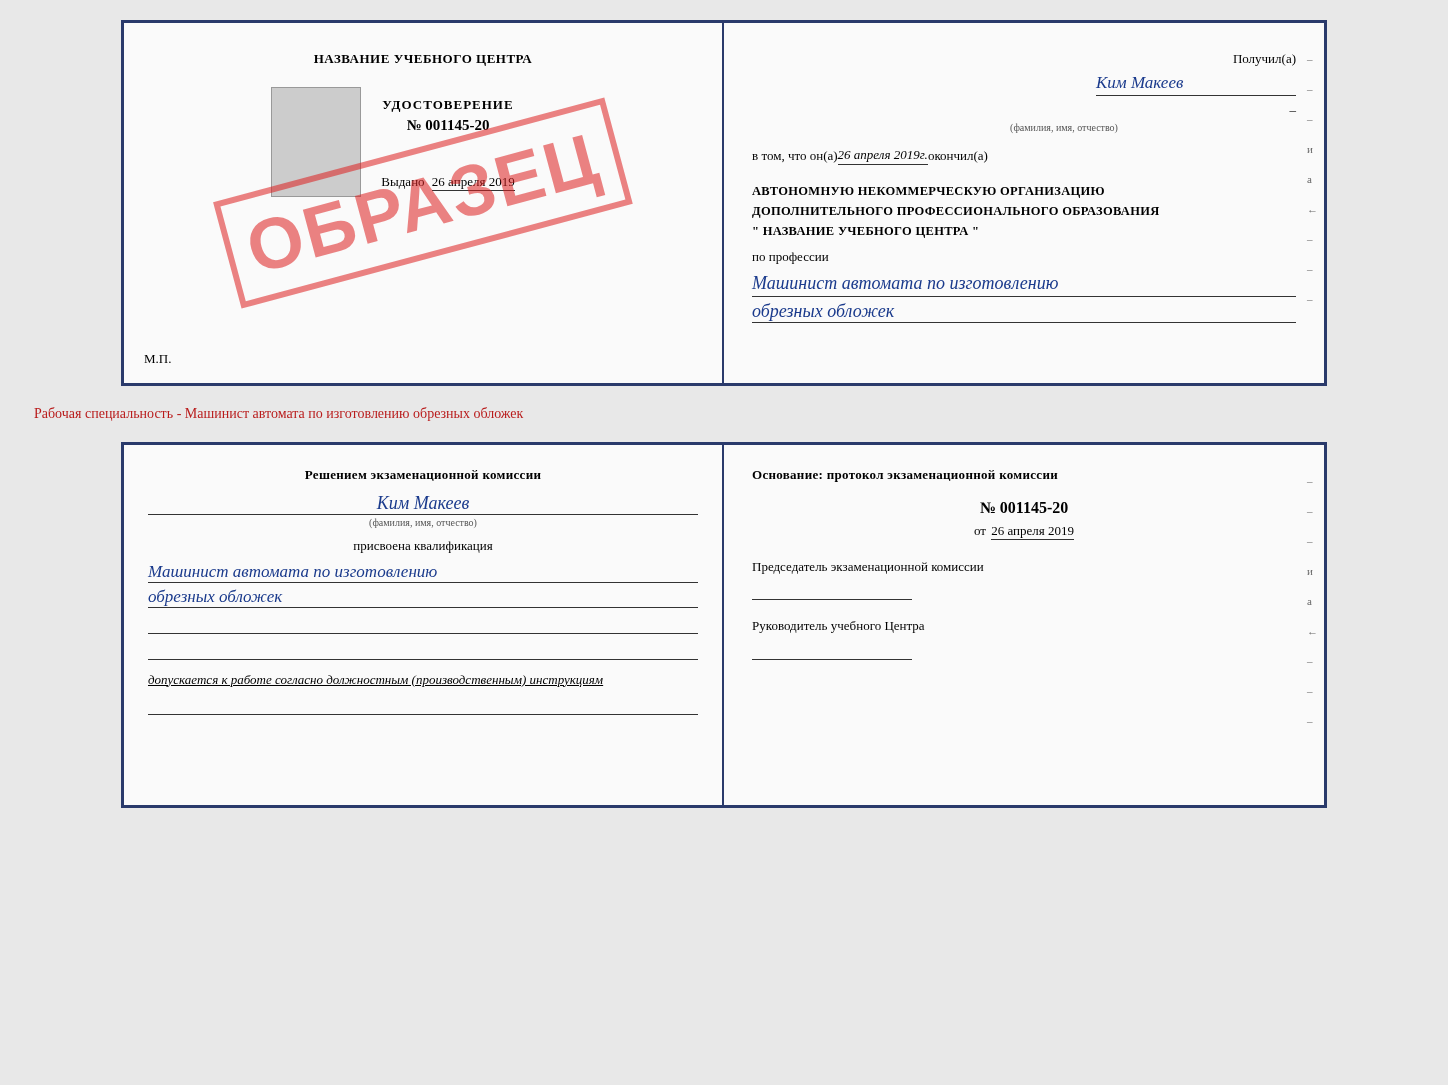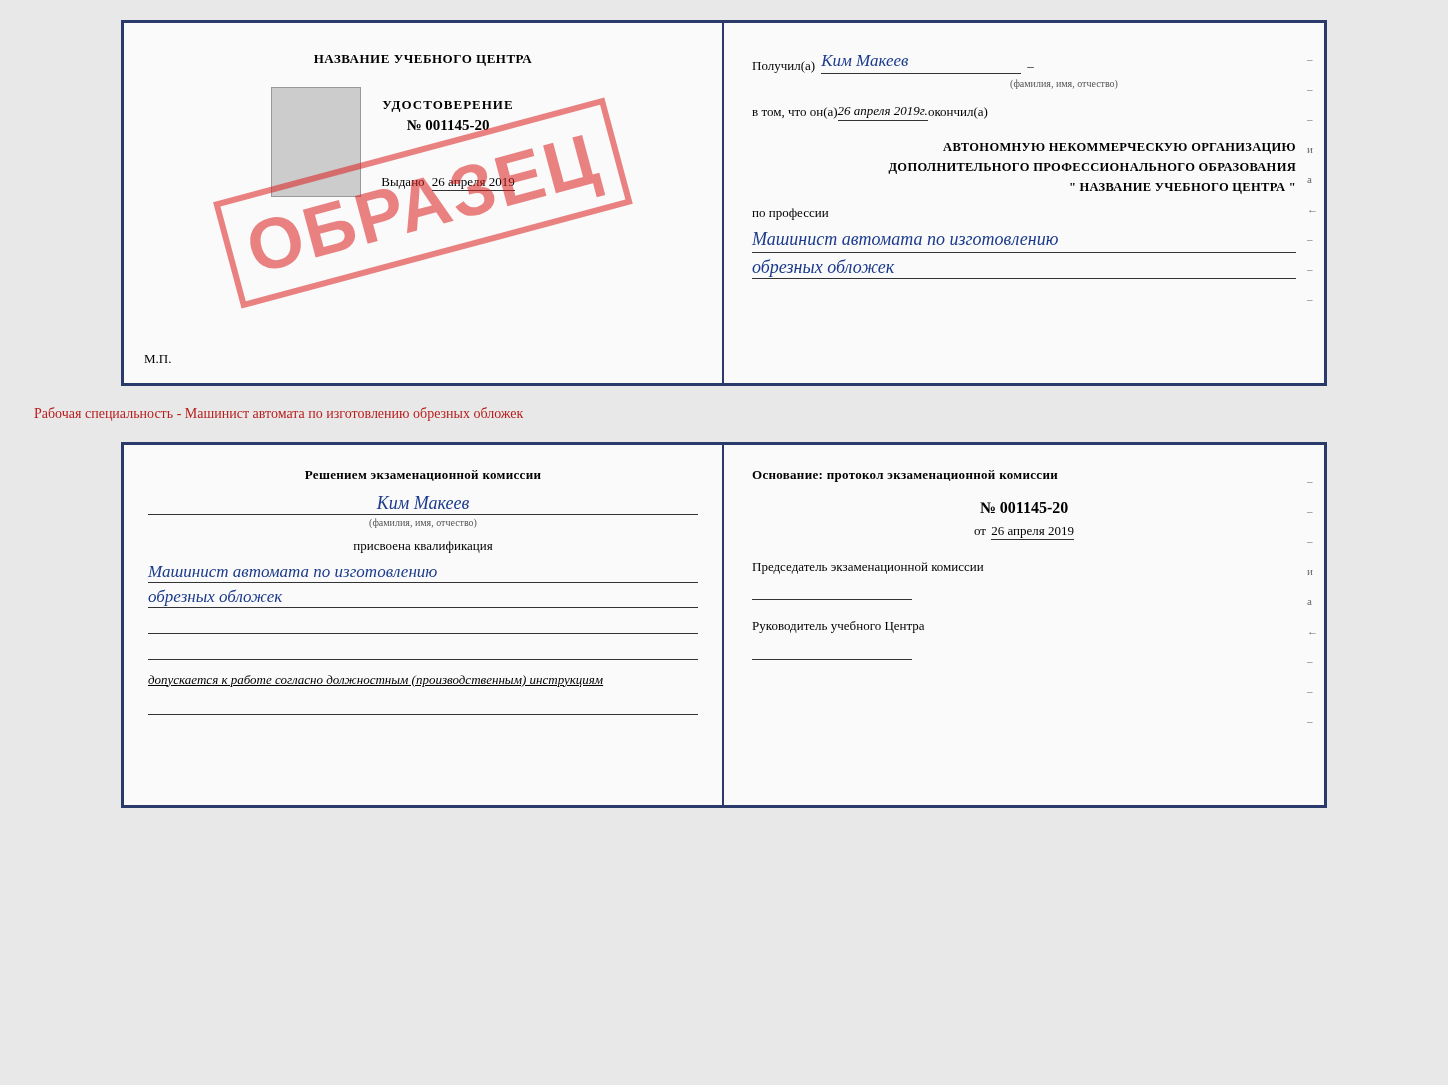--- a/index.html
+++ b/index.html
@@ -115,20 +115,21 @@
       text-transform: uppercase;
     }
 
     
     .recipient-line {
       display: flex;
       align-items: flex-end;
       gap: 6px;
       margin-bottom: 4px;
       margin-top: 8px;
+      flex-direction: column;
     }
 
     .recipient-label {
       font-size: 13px;
       white-space: nowrap;
     }
 
     .recipient-name {
       font-family: 'Segoe UI', cursive;
       font-size: 17px;
@@ -156,21 +157,21 @@
 
     .date-value {
       font-style: italic;
       font-size: 13px;
       border-bottom: 1px solid #333;
       padding-bottom: 1px;
     }
 
     .org-block {
       margin-top: 16px;
-      text-align: right;
+      text-align: left;
       font-size: 12.5px;
       font-weight: bold;
       letter-spacing: 0.3px;
       line-height: 1.6;
     }
 
     .org-name-quotes {
       font-size: 12.5px;
     }
 

